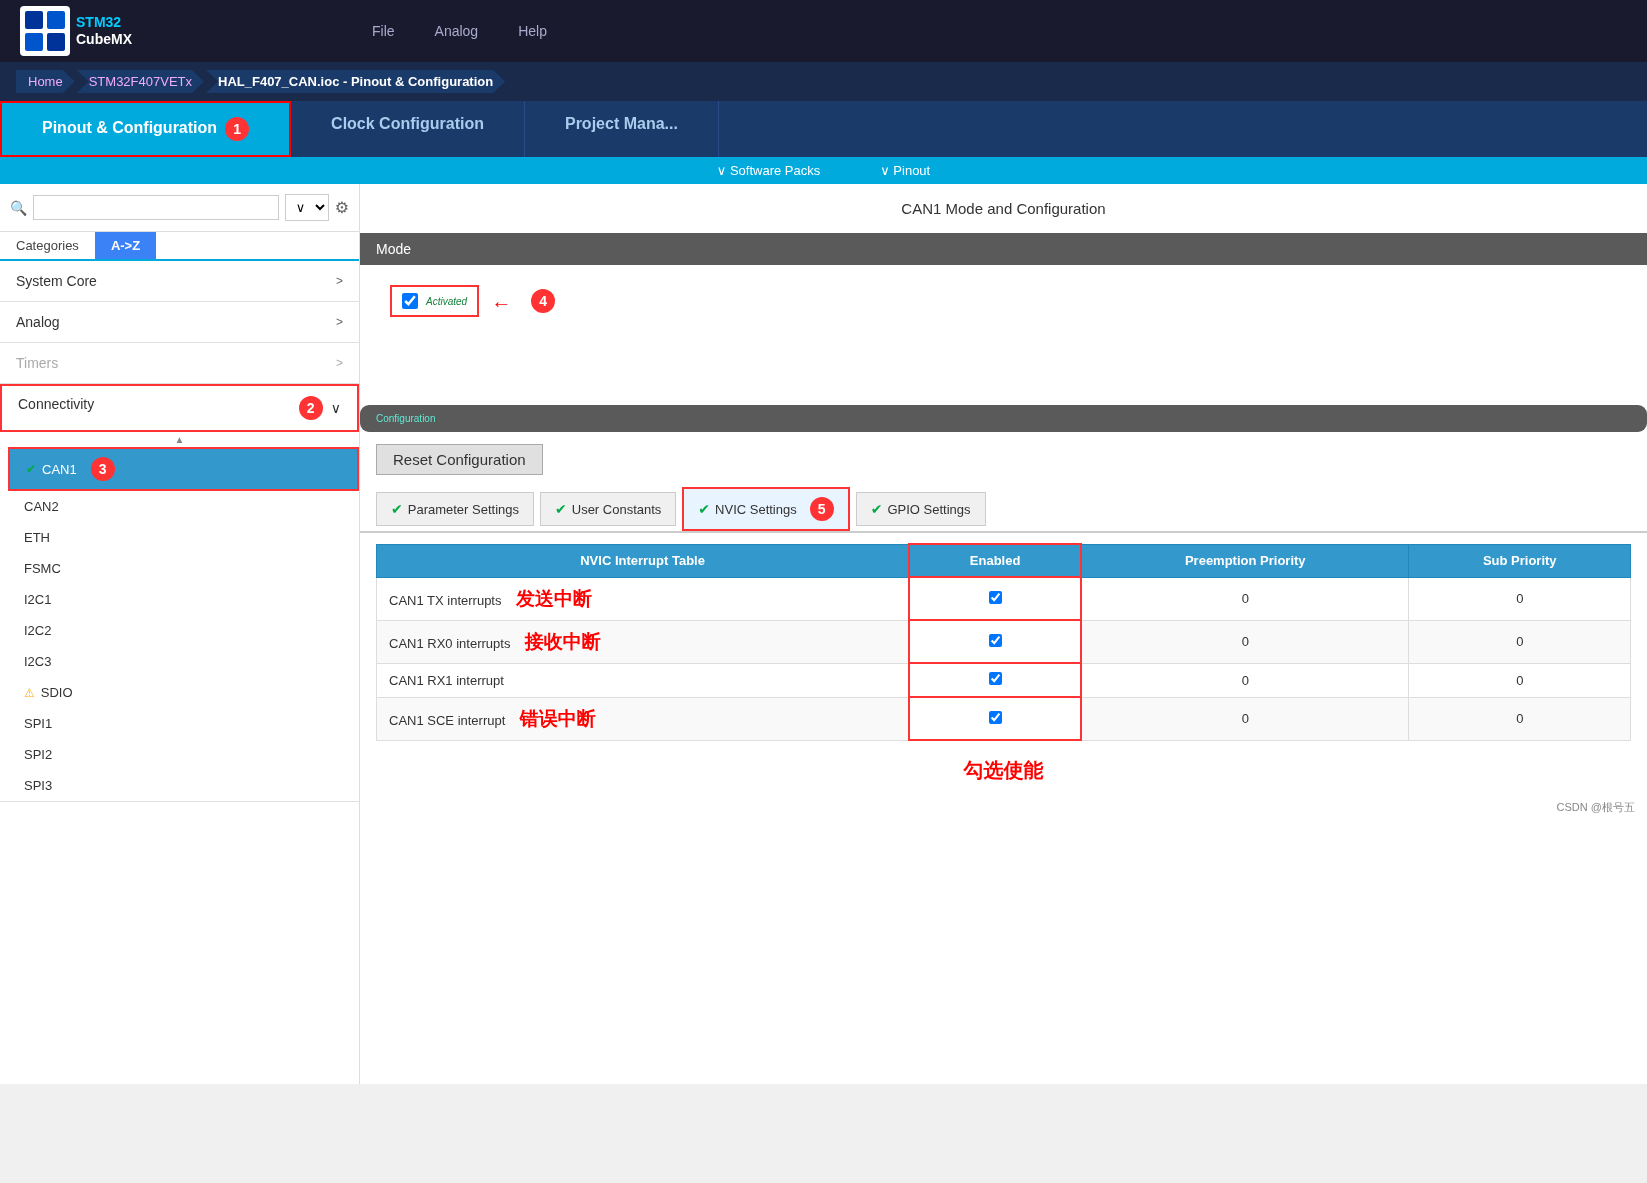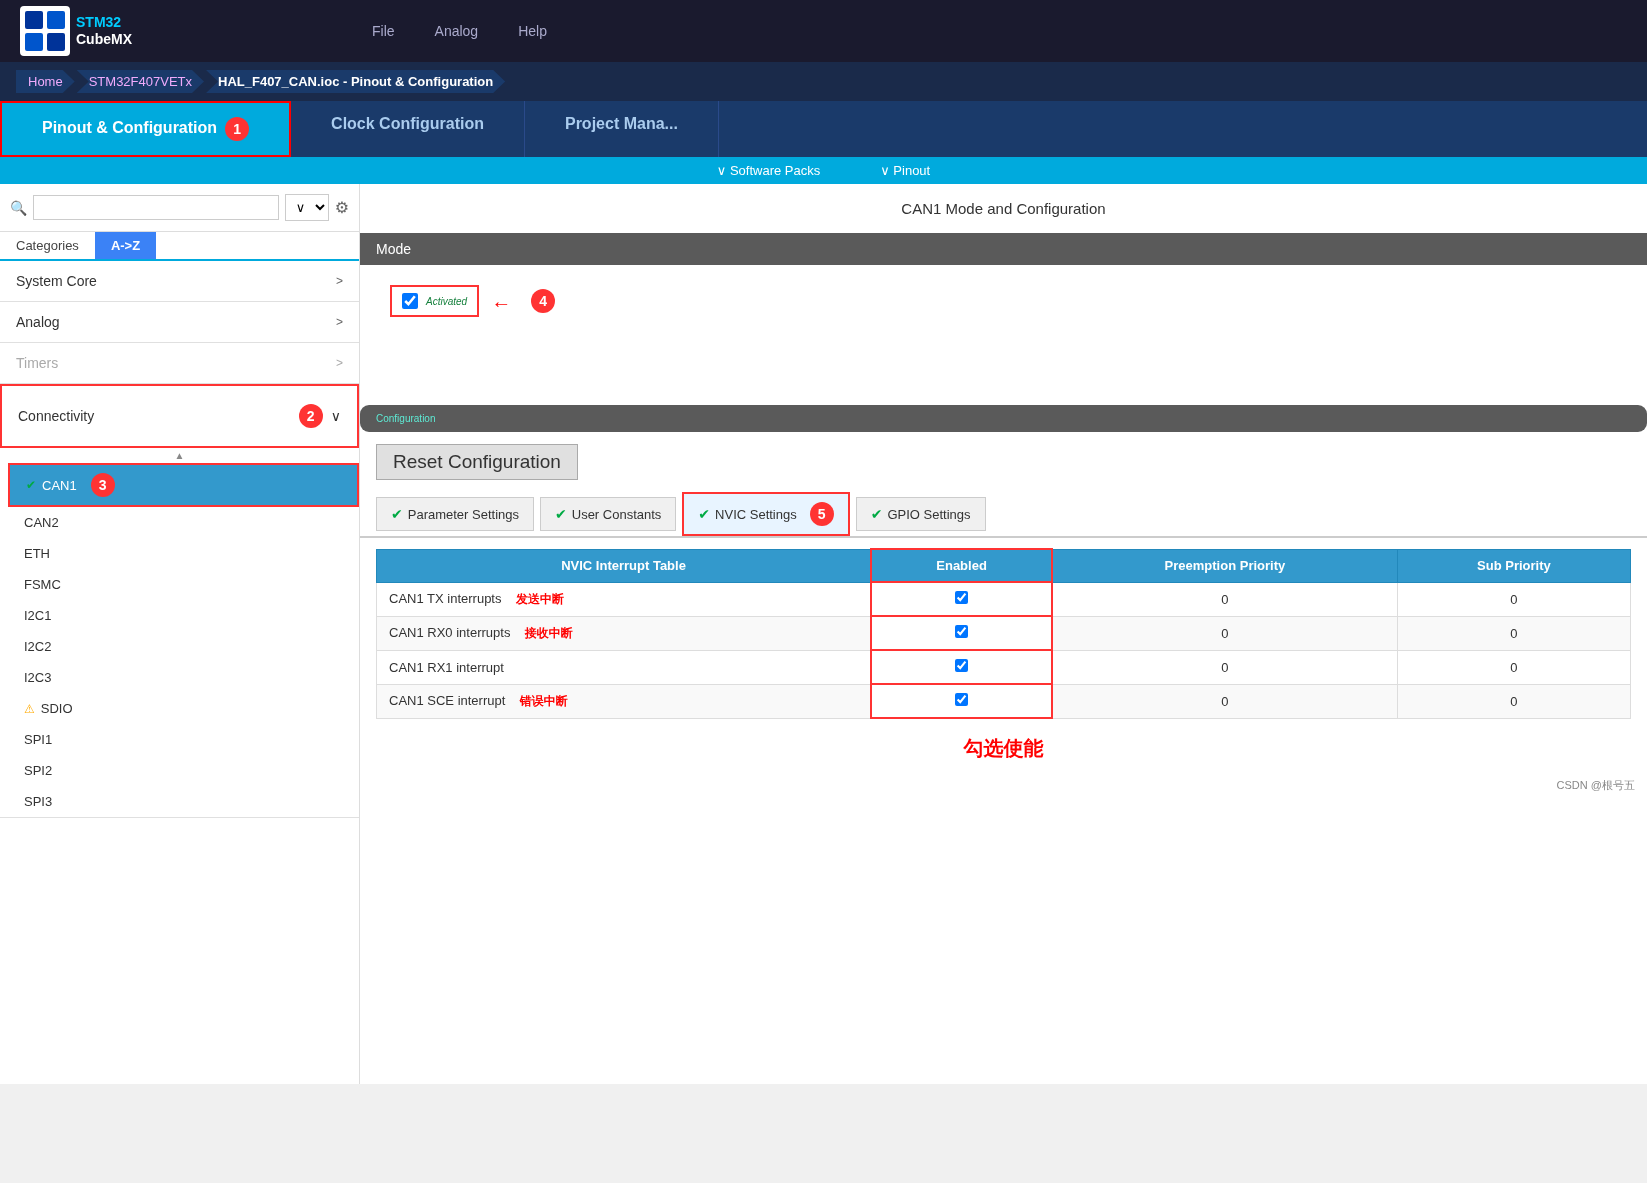--- a/index.html
+++ b/index.html
@@ -162,23 +162,22 @@
       display: flex; align-items: center; gap: 6px;
     }
     .sidebar-item.active { background: #3399cc; color: #fff; }
     .sidebar-item .item-icon { font-size: 12px; }
     .warning-icon { color: #ffaa00; }
     .check-icon { color: #00aa44; }
 
     
     .connectivity-header {
       display: flex;
-      align-items: center;
       justify-content: space-between;
-      padding: 18px 16px;
+      padding: 10px 16px;
       cursor: pointer;
       font-size: 14px;
       color: #333;
       border: 2px solid #ff3333;
     }
 
     
     .content-area {
       flex: 1;
       padding: 0;
@@ -229,21 +228,21 @@
       margin-top: 20px;
       border-radius: 9px;
     }
 
     .reset-btn {
       margin: 12px 16px;
       padding: 6px 16px;
       background: #e0e0e0;
       border: 1px solid #aaa;
       cursor: pointer;
-      font-size: 19px;
+      font-size: 15px;
       color: #333;
     }
 
     
     .config-tabs {
       display: flex;
       align-items: center;
       padding: 0 16px;
       gap: 6px;
       border-bottom: 2px solid #ccc;
@@ -285,21 +284,21 @@
       color: #333;
     }
     .nvic-table tr:nth-child(even) td { background: #f9f9f9; }
     .nvic-table td.center { text-align: center; }
     .nvic-table input[type="checkbox"] { cursor: pointer; }
 
     
     .cn-text {
       color: #ff0000;
       font-weight: bold;
-      font-size: 12px;
+      font-size: 19px;
     }
 
     
     .enabled-col {
       border: 2px solid #ff3333 !important;
       background: #fff !important;
     }
 
     
     .footer {

